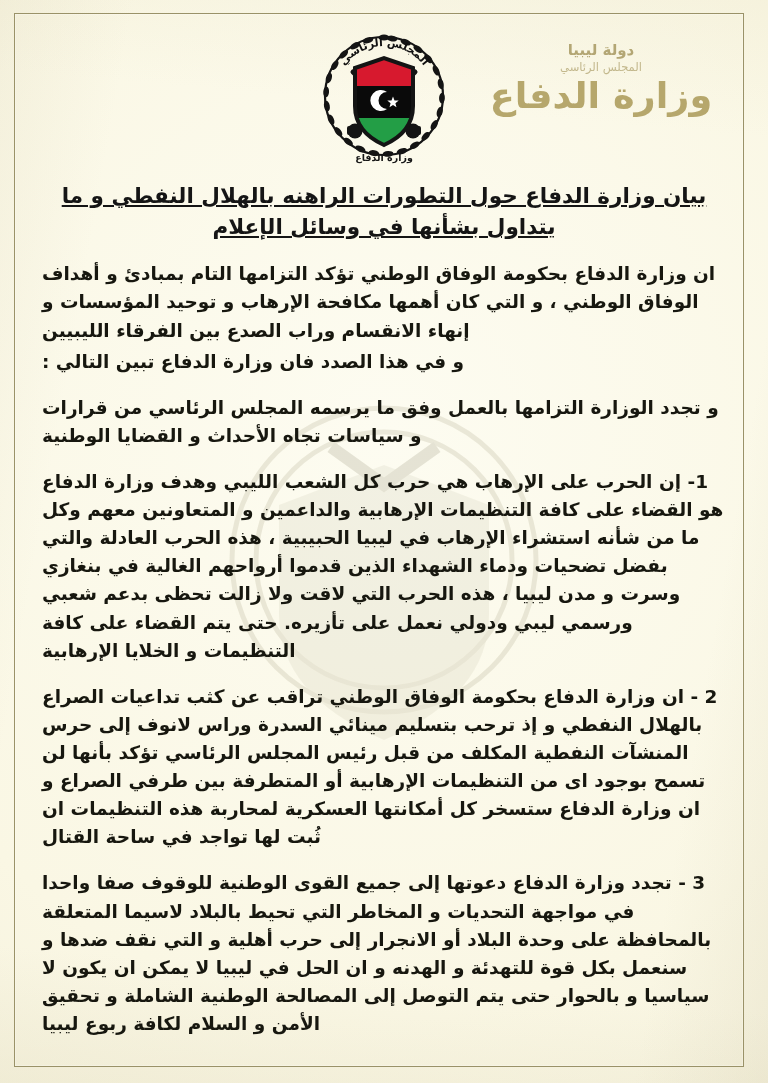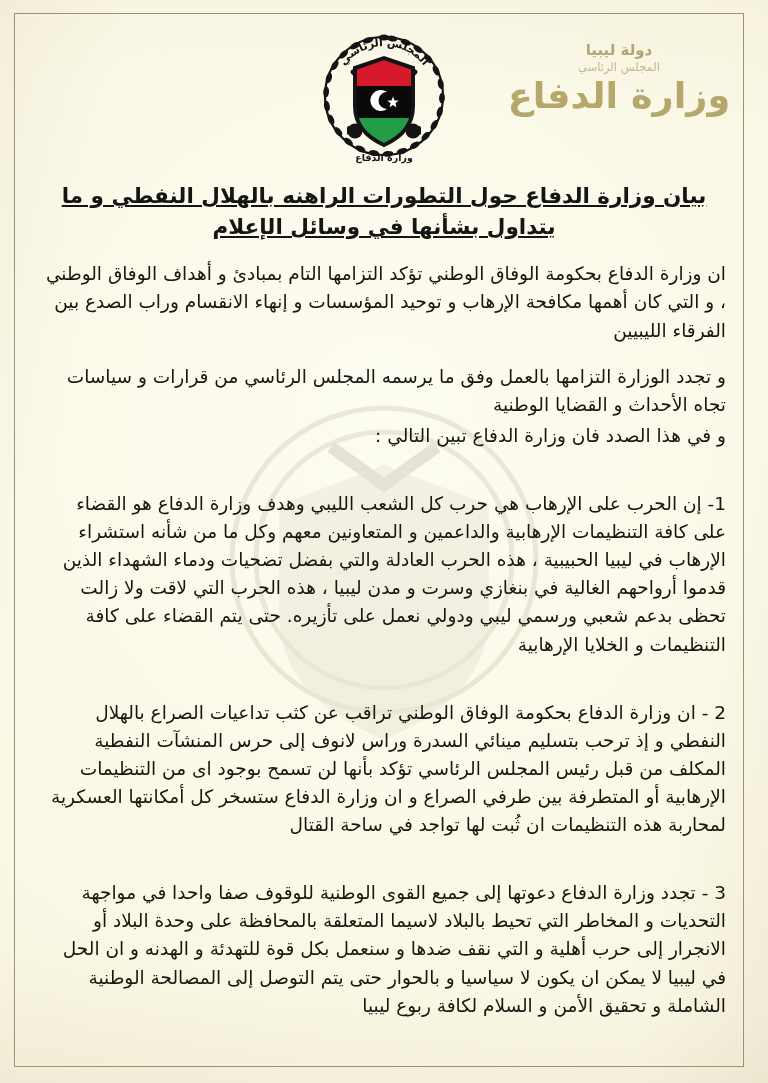--- a/index.html
+++ b/index.html
@@ -68,21 +68,21 @@
   .emblem {
     position: absolute;
     left: 50%;
     transform: translateX(-50%);
     top: 8px;
     width: 134px;
     height: 140px;
   }
   .ministry-block {
     position: absolute;
-    right: 2px;
+    right: 20px;
     top: 22px;
     width: 242px;
     text-align: center;
     color: #b9ad7a;
     line-height: 1.15;
   }
   .ministry-state {
     font-size: 15px;
     font-weight: bold;
     letter-spacing: 1px;
@@ -109,28 +109,28 @@
     text-align: center;
     font-size: 21.5px;
     font-weight: bold;
     color: #151515;
     line-height: 1.45;
     letter-spacing: -0.2px;
     text-decoration: underline;
   }
   .para {
     margin: 18px 16px 0 16px;
-    text-align: right;
+    text-align: left;
     font-size: 18.5px;
-    font-weight: normal;
+    font-weight: bold;
     color: #17170f;
     line-height: 1.52;
   }
   .para.point {
-    margin-top: 40px;
+    margin-top: 18px;
   }
   .para.tight {
     margin-top: 3px;
   }
 </style>
 </head>
 <body>
 
 <div class="page">
 
@@ -233,23 +233,23 @@
         <div class="ministry-state">دولة ليبيا</div>
         <div class="ministry-council">المجلس الرئاسي</div>
         <div class="ministry-name">وزارة الدفاع</div>
       </div>
     </div>
 
     <div class="title">بيان وزارة الدفاع  حول التطورات الراهنه بالهلال النفطي و ما يتداول بشأنها في وسائل الإعلام</div>
 
     <div class="para">ان وزارة الدفاع بحكومة الوفاق الوطني تؤكد التزامها التام بمبادئ و أهداف الوفاق الوطني ، و التي كان أهمها مكافحة الإرهاب و توحيد المؤسسات و إنهاء الانقسام وراب الصدع بين الفرقاء الليبيين</div>
 
+    <div class="para tight">و في هذا الصدد فان وزارة الدفاع تبين التالي :</div>
+
     <div class="para">و تجدد الوزارة التزامها بالعمل وفق ما يرسمه المجلس الرئاسي من قرارات و سياسات تجاه الأحداث و القضايا الوطنية</div>
-
-    <div class="para tight">و في هذا الصدد فان وزارة الدفاع تبين التالي :</div>
 
     <div class="para point">1- إن الحرب على الإرهاب هي حرب كل الشعب الليبي وهدف وزارة الدفاع هو القضاء على كافة التنظيمات الإرهابية والداعمين و المتعاونين معهم وكل ما من شأنه استشراء الإرهاب في ليبيا الحبيبية ، هذه الحرب العادلة والتي بفضل  تضحيات ودماء الشهداء الذين قدموا أرواحهم الغالية في  بنغازي وسرت و مدن ليبيا ، هذه الحرب التي لاقت ولا زالت تحظى بدعم شعبي ورسمي ليبي  ودولي نعمل على تأزيره. حتى يتم القضاء على كافة التنظيمات و الخلايا الإرهابية</div>
 
     <div class="para point">2 - ان وزارة الدفاع بحكومة الوفاق الوطني تراقب عن كثب تداعيات الصراع بالهلال النفطي و إذ ترحب بتسليم مينائي السدرة وراس لانوف إلى حرس المنشآت النفطية المكلف من قبل رئيس المجلس الرئاسي تؤكد بأنها لن تسمح بوجود اى من التنظيمات الإرهابية أو المتطرفة بين طرفي الصراع و ان وزارة الدفاع ستسخر كل أمكانتها العسكرية لمحاربة هذه التنظيمات ان ثُبت لها تواجد في ساحة القتال</div>
 
     <div class="para point">3 - تجدد وزارة الدفاع دعوتها إلى جميع القوى الوطنية للوقوف صفا واحدا في مواجهة التحديات و المخاطر التي تحيط بالبلاد لاسيما المتعلقة بالمحافظة على وحدة البلاد أو الانجرار إلى حرب أهلية و التي نقف ضدها و سنعمل بكل قوة للتهدئة و الهدنه و ان الحل في ليبيا لا يمكن ان يكون لا سياسيا و بالحوار حتى يتم التوصل إلى المصالحة الوطنية الشاملة و تحقيق الأمن و السلام لكافة ربوع ليبيا</div>
 
   </div>
 </div>
 

